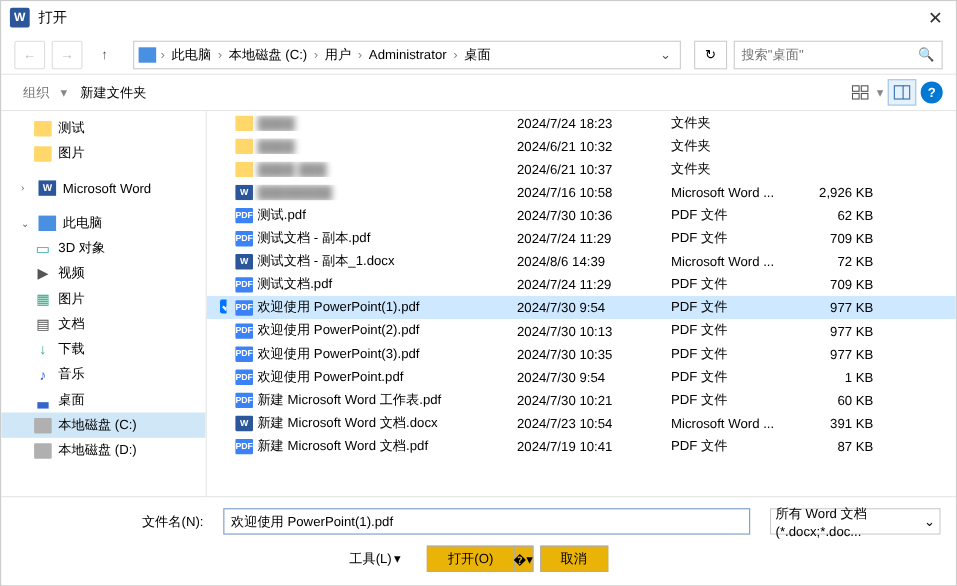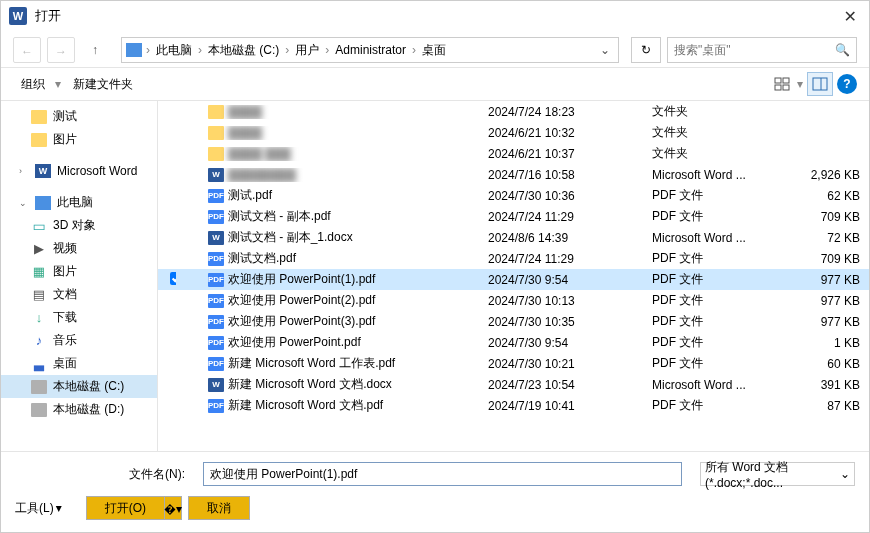--- a/index.html
+++ b/index.html
@@ -16,28 +16,28 @@
 .bc-item { padding: 0 4px; }
 .bc-sep { color: #888; }
 .bc-spacer { flex: 1; }
 .bc-chev { color: #555; padding: 0 4px; }
 .refresh-btn { width: 30px; height: 26px; border: 1px solid #ccc; display: flex; align-items: center; justify-content: center; }
 .searchbox { width: 190px; height: 26px; border: 1px solid #ccc; display: flex; align-items: center; padding: 0 6px; color: #888; }
 .searchbox input { border: none; outline: none; flex: 1; font-size: 12px; color: #555; }
 .search-icon { color: #555; }
 .toolbar { height: 34px; border-top: 1px solid #e5e5e5; border-bottom: 1px solid #e5e5e5; display: flex; align-items: center; padding: 0 12px; gap: 4px; }
 .tb-text { padding: 4px 8px; }
-.tb-text.sel { color: #000000; }
+.tb-text.sel { color: #737373; }
 .tb-sep { color: #888; margin-left: -2px; }
 .tb-spacer { flex: 1; }
 .tb-icon { width: 26px; height: 24px; display: flex; align-items: center; justify-content: center; border: 1px solid transparent; }
 .tb-icon.active { border: 1px solid #a0c4e4; background: #e5f1fb; }
 .help-icon { width: 20px; height: 20px; border-radius: 50%; background: #0078d4; color: #fff; display: flex; align-items: center; justify-content: center; font-size: 12px; font-weight: bold; }
 .main { height: 350px; display: flex; }
-.sidebar { width: 157px; border-right: 1px solid #e5e5e5; overflow-y: auto; padding: 4px 0; }
+.sidebar { width: 187px; border-right: 1px solid #e5e5e5; overflow-y: auto; padding: 4px 0; }
 .tree-item { display: flex; align-items: center; padding: 3px 6px; gap: 6px; white-space: nowrap; }
 .tree-item.l1 { padding-left: 30px; }
 .tree-item.l2 { padding-left: 30px; }
 .tree-item.l0 { padding-left: 18px; }
 .tree-item.selected { background: #d0e7f8; }
 .tree-exp { width: 10px; display: inline-block; color: #666; font-size: 9px; }
 .ico { width: 16px; height: 14px; display: inline-flex; align-items: center; justify-content: center; }
 .ico-folder { background: #ffd76a; border-radius: 1px; }
 .ico-pc { background: #4a90e2; }
 .ico-word { background: #2b579a; color: #fff; font-size: 9px; font-weight: bold; }
@@ -51,36 +51,36 @@
 .ico-desk { color: #36c; font-size: 13px; }
 .filelist { flex: 1; display: flex; flex-direction: column; overflow: hidden; }
 .fl-header { display: flex; height: 26px; align-items: center; border-bottom: 1px solid #eee; }
 .fl-col { padding: 0 8px; color: #444; }
 .col-check { width: 18px; }
 .col-name { width: 256px; }
 .col-date { width: 140px; }
 .col-type { width: 130px; }
 .col-size { width: 70px; text-align: right; }
 .fl-body { flex: 1; overflow-y: auto; }
-.fl-row { display: flex; height: 21px; align-items: center; gap: 24px; }
+.fl-row { display: flex; height: 21px; align-items: center; }
 .fl-row.selected { background: #cde8ff; }
 .fl-row input[type=checkbox] { margin-left: 4px; }
 .fico { width: 16px; height: 14px; display: inline-flex; align-items: center; justify-content: center; margin-right: 4px; border-radius: 1px; font-size: 8px; color: #fff; font-weight: bold; flex-shrink: 0; }
 .fico-folder { background: #ffd76a; }
 .fico-pdf { background: #3b82f6; }
 .fico-word { background: #2b579a; }
 .cell { padding: 0 8px; overflow: hidden; white-space: nowrap; text-overflow: ellipsis; }
 .cell-name { width: 256px; display: flex; align-items: center; }
 .blur { filter: blur(3px); color: #999; }
 .footer { border-top: 1px solid #e5e5e5; padding: 10px 14px; }
 .filename-row { display: flex; align-items: center; gap: 18px; margin-bottom: 10px; padding-left: 100px; justify-content: center; }
 .filename-row label { width: 70px; text-align: right; }
 .filename-input { flex: 1; height: 24px; border: 1px solid #7a9ac0; padding: 0 6px; font-size: 12px; }
 .filetype-sel { width: 155px; height: 24px; border: 1px solid #ccc; padding: 0 4px; display: flex; align-items: center; justify-content: space-between; }
-.button-row { display: flex; justify-content: flex-start; gap: 6px; align-items: center; }
+.button-row { display: flex; justify-content: center; gap: 6px; align-items: center; }
 .tools { margin-right: 18px; display: flex; align-items: center; gap: 2px; }
 .btn { height: 24px; border: 1px solid #adadad; background: #eab308; padding: 0 18px; display: flex; align-items: center; font-size: 12px; }
 .btn-split { border-left: 1px solid #adadad; width: 18px; padding: 0; justify-content: center; margin-left: -1px; }
 svg { display: block; }
 </style>
 </head>
 <body>
 
 <div class="titlebar">
   <div class="title-icon">W</div>

